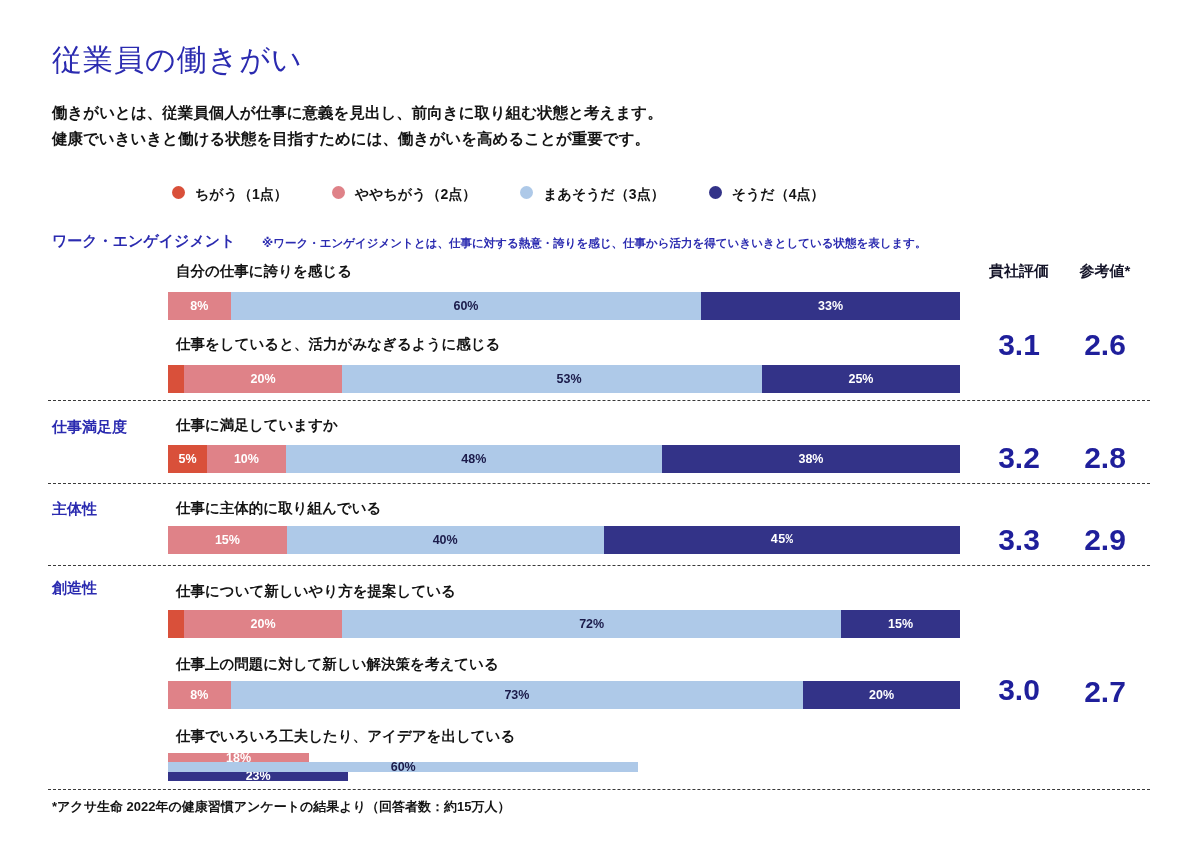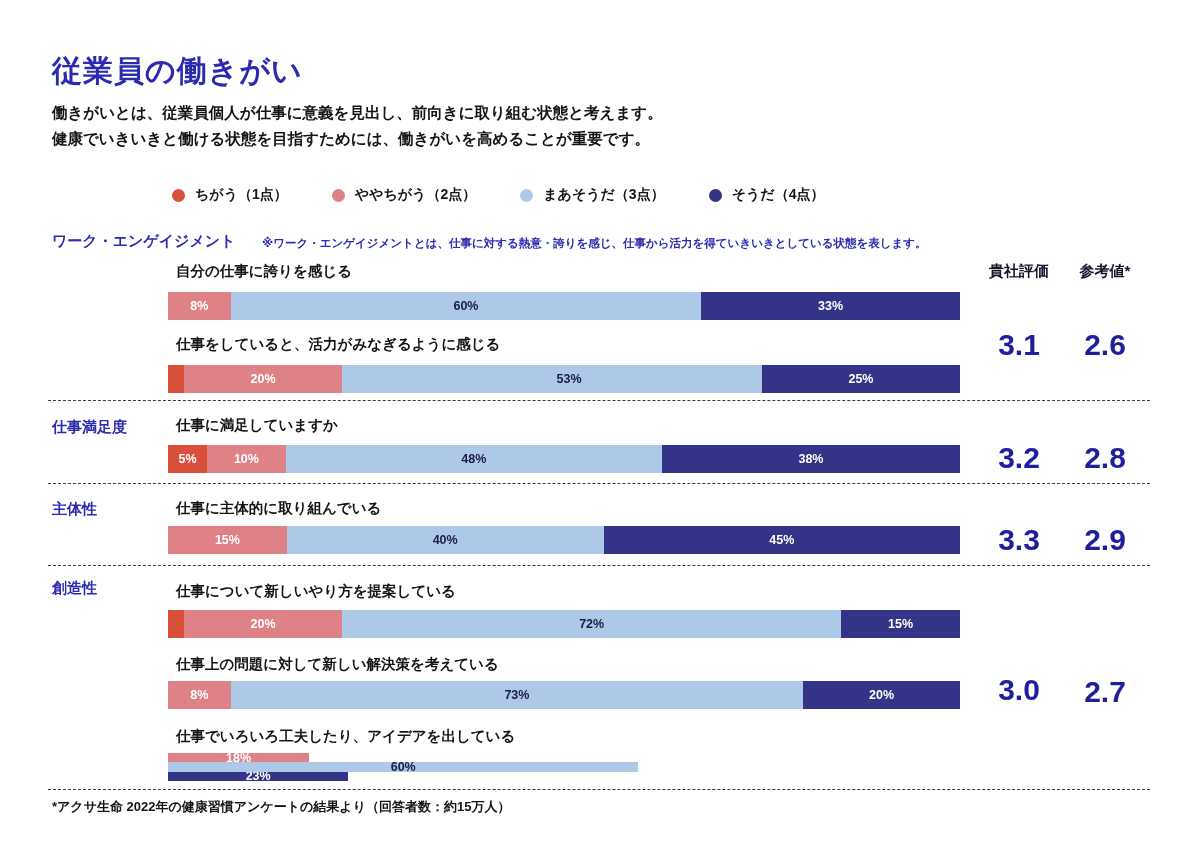--- a/index.html
+++ b/index.html
@@ -11,23 +11,23 @@
     font-family: "Liberation Sans", "DejaVu Sans", sans-serif;
     color: #1a1a1a;
     overflow: hidden;
   }
 
   .page { position: relative; width: 1200px; height: 848px; padding: 0; }
 
   
   .title {
     position: absolute;
-    left: 52px; top: 51px;
+    left: 52px; top: 40px;
     font-size: 30px;
-    font-weight: bold;
+    font-weight: normal;
     color: #2b2bb0;
     letter-spacing: 1px;
   }
   .lede {
     position: absolute;
     left: 52px; top: 100px;
     font-size: 15.5px;
     line-height: 26px;
     color: #141414;
     font-weight: bold;
@@ -35,21 +35,21 @@
   }
 
   
   .legend {
     position: absolute;
     left: 172px; top: 186px;
     display: flex;
     align-items: center;
     gap: 44px;
   }
-  .legend-item { display: flex; align-items: center; gap: 10px; }
+  .legend-item { display: flex; gap: 10px; }
   .legend-dot {
     width: 13px; height: 13px; border-radius: 50%;
     flex: 0 0 auto;
   }
   .legend-label { font-size: 14px; font-weight: bold; color: #141414; white-space: nowrap; }
 
   
   .cat-head {
     position: absolute;
     font-size: 15px;
@@ -218,21 +218,21 @@
       <div class="divider" style="top: 483px;"></div>
       <div class="cat-head" style="top: 500px; left: 52px;">主体性</div>
       <div class="q-label" style="top: 499px; left: 176px;">仕事に主体的に取り組んでいる</div>
       <div class="bar" style="top: 526px; left: 168px;">
         <div class="seg" style="background: rgb(223, 130, 136); width: 15%;">
           <span>15%</span>
         </div>
         <div class="seg dark-text" style="background: rgb(174, 201, 232); width: 40%;">
           <span>40%</span>
         </div>
-        <div class="seg" style="background: rgb(51, 51, 136); width: 45%;">
+        <div class="seg" style="background: rgb(51, 51, 136); width: 45%; font-family: Liberation Mono, monospace;">
           <span>45%</span>
         </div>
       </div>
       <div class="score" style="top: 523px; left: 982px;">3.3</div>
       <div class="score" style="top: 523px; left: 1068px;">2.9</div>
       <div class="divider" style="top: 565px;"></div>
       <div class="cat-head" style="top: 579px; left: 52px;">創造性</div>
       <div class="q-label" style="top: 582px; left: 176px;">仕事について新しいやり方を提案している</div>
       <div class="bar" style="top: 610px; left: 168px;">
         <div class="seg" style="background: rgb(217, 80, 58); width: 2%;"></div>

